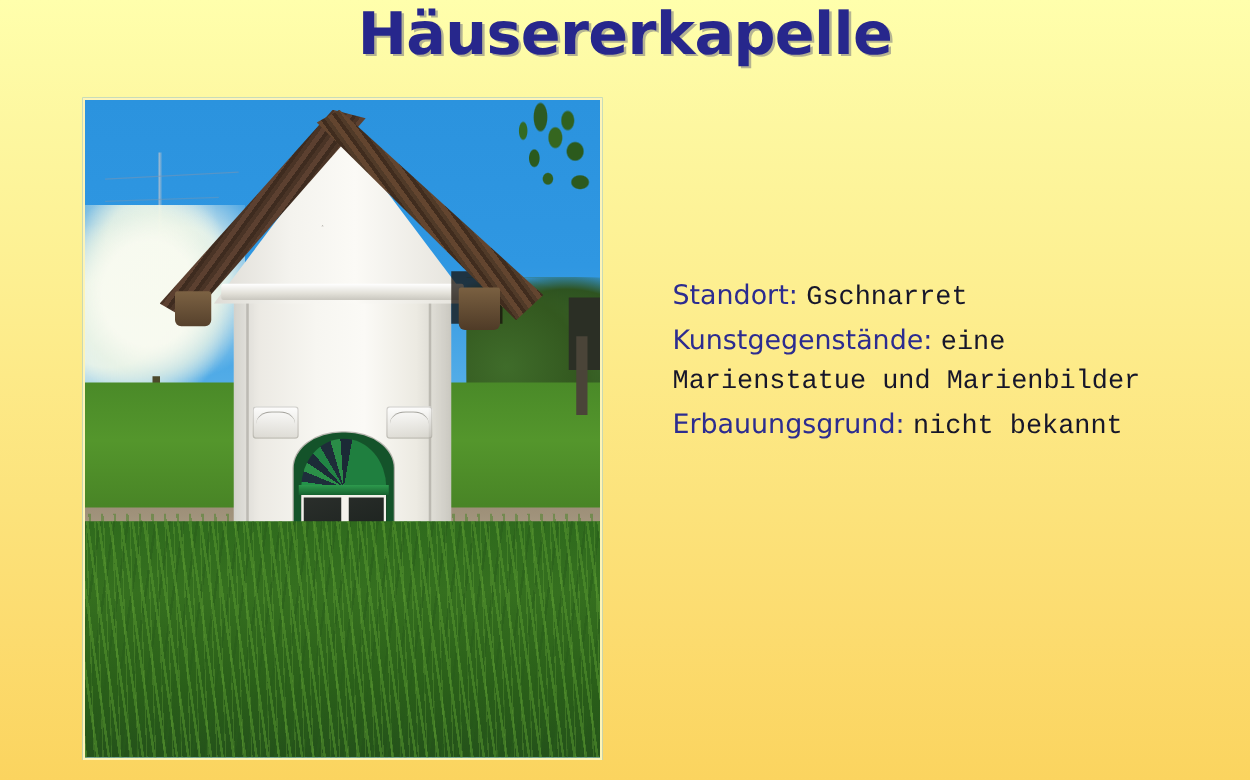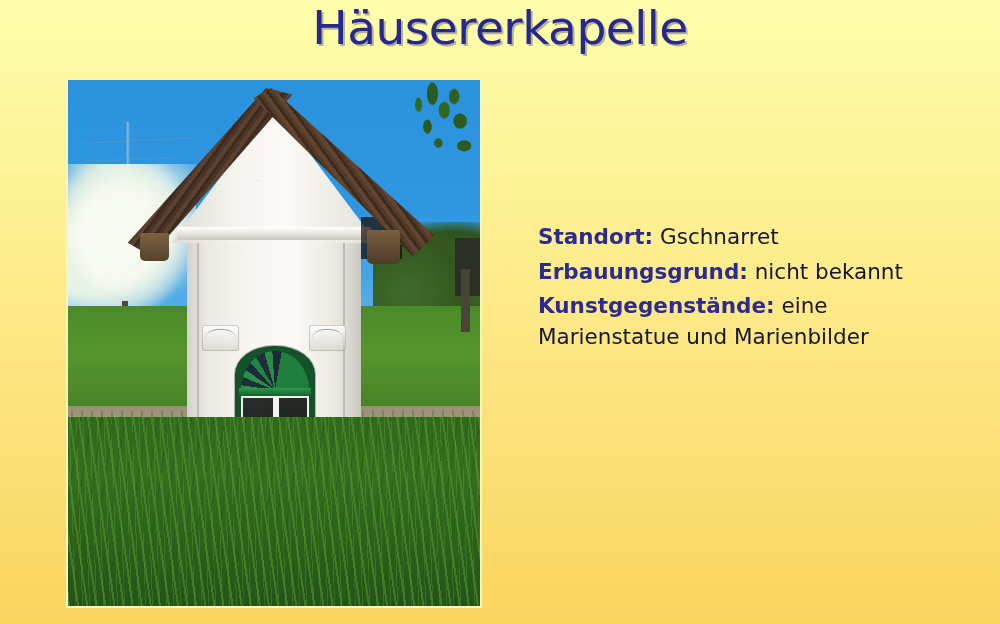--- a/index.html
+++ b/index.html
@@ -30,21 +30,21 @@
   }
 
   
   #title {
     position: absolute;
     top: 2px;
     left: 0;
     width: 1000px;
     text-align: center;
     font-size: 47px;
-    font-weight: normal;
+    font-weight: bold;
     letter-spacing: -0.5px;
     color: #27278c;
     text-shadow: 2px 2px 0 rgba(60,60,110,0.38);
     white-space: nowrap;
     line-height: 1.12;
   }
 
   
   #photo-frame {
     position: absolute;
@@ -320,27 +320,28 @@
     top: 222px;
     width: 426px;
     font-size: 21.5px;
     line-height: 1.42;
     color: #16162a;
   }
   #info p {
     margin: 0 0 4px 0;
   }
   #info .lab {
-    font-weight: bold;
+    font-weight: normal;
     color: #2c2c90;
     text-align: center;
   }
   #info .val {
     font-weight: normal;
     color: #16162a;
+    font-family: Liberation Mono, monospace;
   }
 </style>
 </head>
 <body>
 
 <div id="slide">
 
   <div id="title">Häusererkapelle</div>
 
   <div id="photo-frame">
@@ -393,24 +394,24 @@
   <div id="info">
 
     <p>
       <span class="lab">Standort:</span>
       <span class="val">Gschnarret</span>
     </p>
 
 
 
     <p>
+      <span class="lab">Kunstgegenstände:</span>
+      <span class="val">eine Marienstatue und Marienbilder</span>
+    </p>
+
+    <p>
       <span class="lab">Erbauungsgrund:</span>
       <span class="val">nicht bekannt</span>
     </p>
 
-    <p>
-      <span class="lab">Kunstgegenstände:</span>
-      <span class="val">eine Marienstatue und Marienbilder</span>
-    </p>
-
   </div>
 
 </div>
 
 </body></html>

